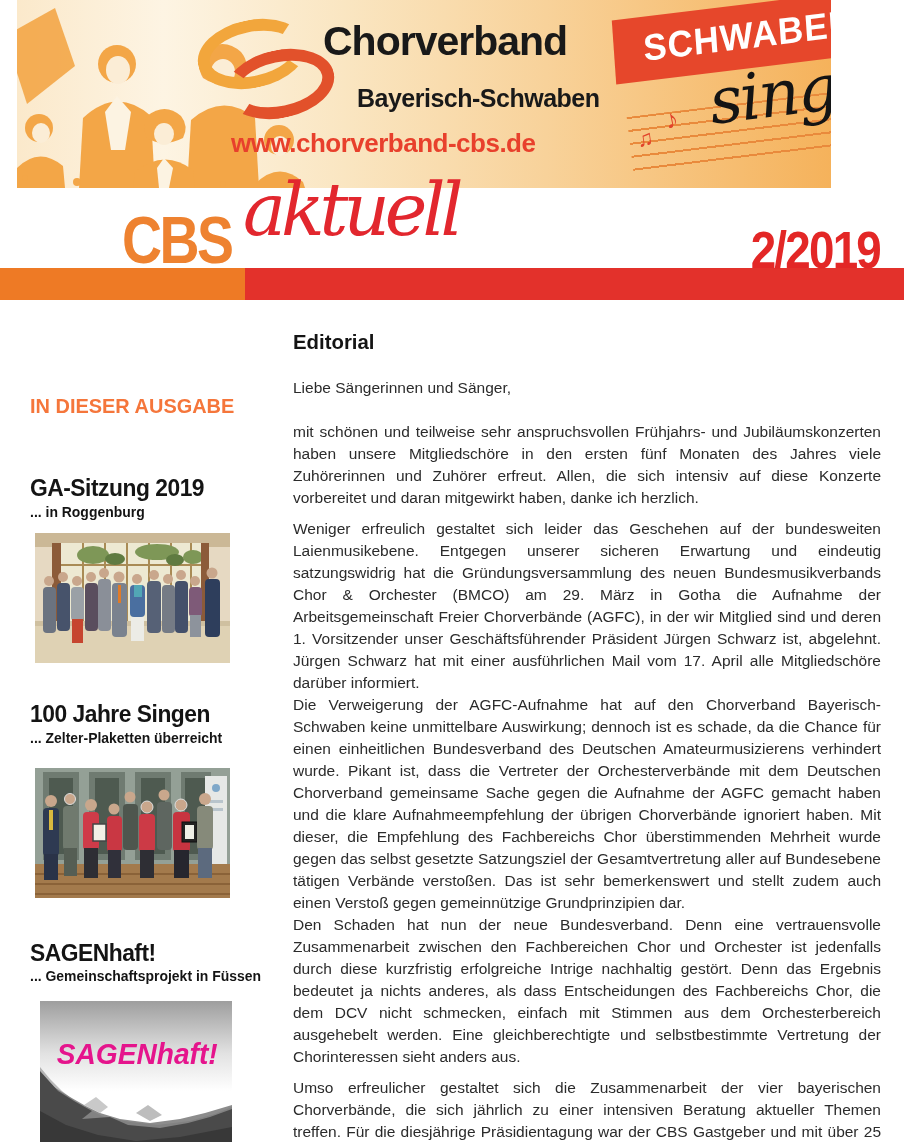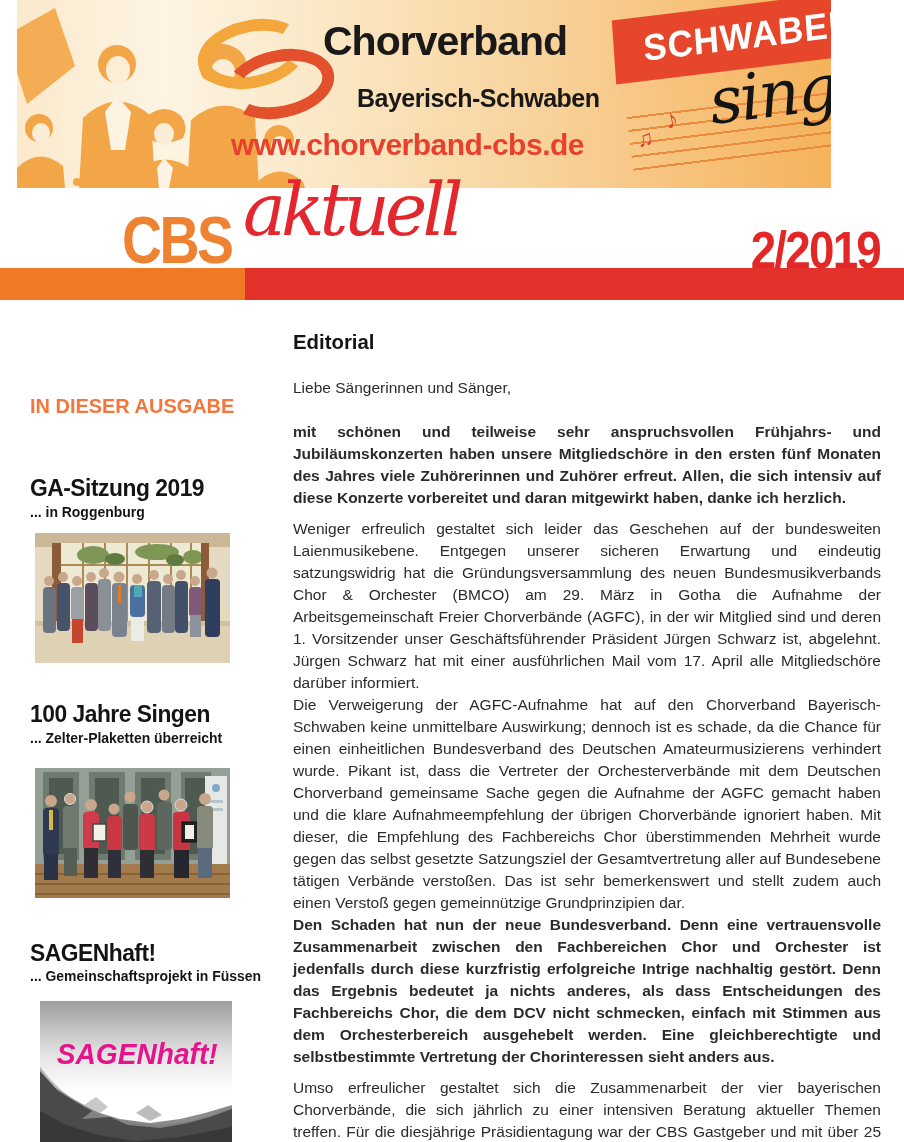--- a/index.html
+++ b/index.html
@@ -13,21 +13,21 @@
     position:absolute;left:0;top:0;width:814px;height:188px;overflow:hidden;
     background:linear-gradient(to right,#FBE9CB 0%,#FDF4E3 18%,#FAE6C2 40%,#F8D29A 65%,#F5B25B 100%);
     margin-left:17px;
   }
   .singers{position:absolute;left:0;top:0;}
   .ring{position:absolute;border-radius:50%;}
   .ring-yellow{left:180px;top:20px;width:86px;height:44px;border:12px solid #F2A63C;border-right-color:transparent;transform:rotate(-12deg);}
   .ring-red{left:208px;top:50px;width:86px;height:44px;border:12px solid #E2512B;border-left-color:transparent;transform:rotate(-12deg);}
   .org-name{position:absolute;left:306px;top:18px;font-size:41px;font-weight:bold;color:#191919;letter-spacing:-1px;}
   .org-region{position:absolute;left:340px;top:84px;font-size:25px;font-weight:bold;color:#191919;letter-spacing:-0.5px;}
-  .website{position:absolute;left:214px;top:128px;font-size:30px;font-weight:bold;color:#E8402C;text-decoration:none;letter-spacing:-0.5px;}
+  .website{position:absolute;left:214px;top:128px;font-size:26px;font-weight:bold;color:#E8402C;text-decoration:none;letter-spacing:-0.5px;}
   .schwaben-box{
     position:absolute;left:596px;top:4px;width:272px;height:64px;background:#E6472B;
     transform:rotate(-7deg) skewX(-3deg);display:flex;align-items:center;justify-content:center;
   }
   .schwaben-box span{color:#fff;font-size:37px;font-weight:bold;letter-spacing:1px;transform:scaleX(.95);}
   .staff{
     position:absolute;left:612px;top:98px;width:310px;height:57px;transform:rotate(-7deg);
     background:repeating-linear-gradient(to bottom,#E98A3C 0 2px,transparent 2px 13px);
   }
   .singt{
@@ -67,21 +67,21 @@
   .photo2{left:40px;top:1001px;}
   .sagen-overlay{
     position:absolute;left:48px;top:1038px;width:184px;text-align:center;
     font-size:29px;font-weight:bold;font-style:italic;color:#E5148C;letter-spacing:0;
     transform:scaleX(.97);transform-origin:left top;z-index:2;
   }
   
   .main-col{position:absolute;left:293px;top:330px;width:588px;color:#2b2b2b;}
   .main-col h2{margin:0 0 23px 0;font-size:21px;font-weight:bold;color:#141414;transform:scaleX(.97);transform-origin:left top;}
   .main-col p{margin:0;font-size:15.5px;line-height:22px;text-align:justify;hyphens:auto;-webkit-hyphens:auto;}
-  .main-col p.gap{margin-bottom:9px;font-weight:bold;}
+  .main-col p.gap{margin-bottom:9px;}
   .salutation{margin:0 0 22px 0 !important;text-align:left;}
 </style>
 </head>
 <body>
 
 <div class="page">
 
   <div class="header">
     <svg class="singers" width="290" height="188" viewBox="0 0 290 188">
       <g fill="#F3A647">

